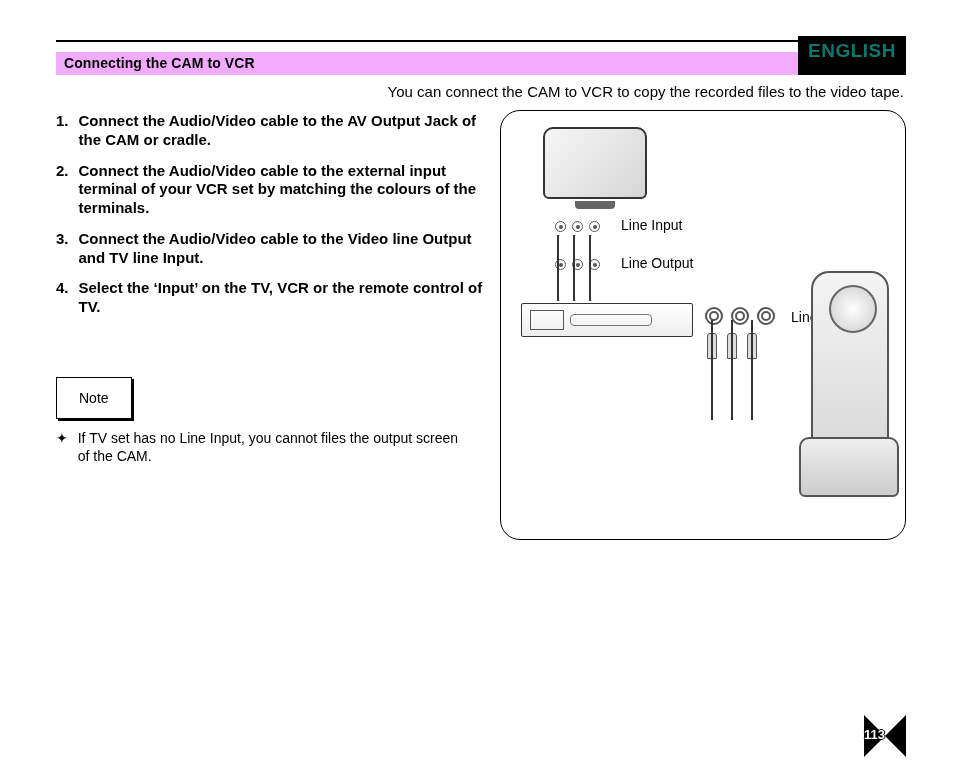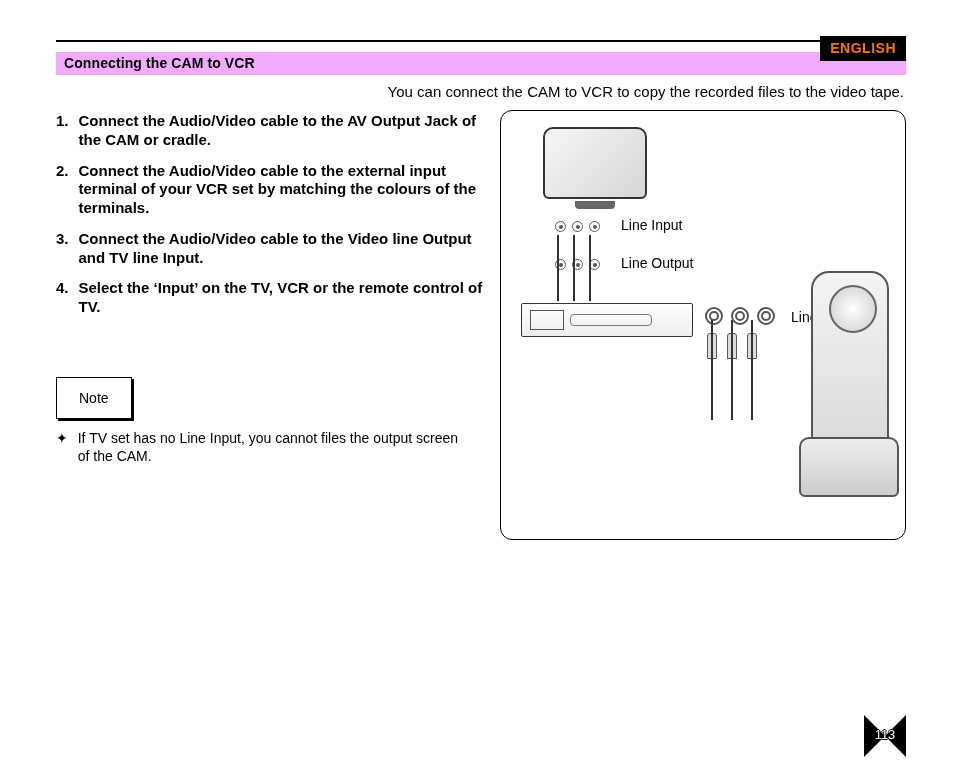--- a/index.html
+++ b/index.html
@@ -1,31 +1,31 @@
 <!DOCTYPE html>
 <html><head>
 <meta charset="utf-8">
 <style>
   * { box-sizing: border-box; margin: 0; padding: 0; }
   html, body { width: 954px; height: 779px; background: #fff; font-family: Arial, Helvetica, sans-serif; color: #000; }
   .page { position: relative; width: 954px; height: 779px; padding: 36px 48px 30px 56px; }
-  .lang-box { position: absolute; top: 36px; right: 48px; background: #000; color: #f97316; padding: 4px 10px 5px 10px; font-size: 14px; font-weight: bold; letter-spacing: 0.5px; }
+  .lang-box { position: absolute; top: 36px; right: 48px; background: #000; color: #0f766e; padding: 4px 10px 13px 10px; font-size: 19px; font-weight: bold; letter-spacing: 0.5px; }
   .title { font-size: 22px; font-weight: bold; margin-top: 32px; letter-spacing: -0.2px; }
   .rule { border: none; border-top: 2px solid #000; margin-top: 4px; margin-bottom: 10px; }
   .subhead { background: #f0abfc; font-size: 14px; font-weight: bold; padding: 3px 8px 4px 8px; letter-spacing: 0.1px; }
   .intro { font-size: 15px; margin: 8px 2px 12px 2px; text-align: right; }
   .content { display: flex; gap: 14px; align-items: flex-start; }
   .left { flex: 0 0 430px; }
   ol.steps { list-style: none; padding-left: 0; }
   ol.steps li { font-size: 15px; font-weight: bold; margin-bottom: 12px; display: flex; gap: 10px; line-height: 1.25; }
   ol.steps li .num { flex: 0 0 auto; }
   .note-box { display: inline-block; border: 1px solid #000; box-shadow: 2px 2px 0 #000; padding: 12px 22px; font-size: 14px; margin-top: 48px; }
   .note-item { display: flex; gap: 10px; font-size: 14px; margin-top: 10px; line-height: 1.3; max-width: 410px; }
   .note-item .bullet { font-size: 14px; }
-  .figure { flex: 1; border: 1.5px solid #000; border-radius: 12px; height: 430px; position: relative; margin-top: -2px; }
+  .figure { flex: 1; border: 1.5px solid #000; border-radius: 20px; height: 430px; position: relative; margin-top: -2px; }
   .fig-label { position: absolute; font-size: 14px; }
   .tv-body { position: absolute; left: 42px; top: 16px; width: 104px; height: 82px; }
   .tv-screen { width: 100%; height: 72px; border: 2px solid #333; border-radius: 10px 10px 6px 6px; background: linear-gradient(135deg,#f6f6f6,#d6d6d6); }
   .tv-base { width: 40px; height: 8px; background:#666; margin: 2px auto 0 auto; border-radius: 0 0 4px 4px; }
   .jacks { position: absolute; display: flex; gap: 6px; }
   .jack { width: 11px; height: 11px; border: 1.5px solid #555; border-radius: 50%; display: flex; align-items: center; justify-content: center; }
   .jack:before { content:""; width:4px; height:4px; background:#555; border-radius:50%; }
   .vcr { position: absolute; left: 20px; top: 192px; width: 172px; height: 34px; border:1.5px solid #333; border-radius:2px; background: linear-gradient(#fff,#eee); }
   .vcr:before { content:""; position:absolute; left:8px; top:6px; width:32px; height:18px; border:1px solid #555; }
   .vcr:after { content:""; position:absolute; left:48px; top:10px; width:80px; height:10px; border:1px solid #777; border-radius:4px; }
@@ -36,21 +36,21 @@
   .plug { width:10px; height:26px; background:#ddd; border:1px solid #555; border-radius:3px 3px 0 0; position:relative; }
   .plug:after { content:""; position:absolute; left:3px; bottom:-62px; width:2px; height:62px; background:#333; }
   .cable.short .plug:after { height:100px; }
   .cam { position:absolute; right:16px; top:160px; width:78px; height:190px; border:2px solid #555; border-radius:18px; background:linear-gradient(#f4f4f4,#d8d8d8); }
   .cam:before { content:""; position:absolute; top:12px; left:16px; width:44px; height:44px; border:2px solid #666; border-radius:50%; background:radial-gradient(#fff,#ccc); }
   .cradle { position:absolute; right:6px; top:326px; width:100px; height:60px; border:2px solid #555; border-radius:10px 10px 6px 6px; background:linear-gradient(#eee,#ccc); }
   .cbl-down { position:absolute; width:2px; background:#333; }
   .pagenum-wrap { position:absolute; bottom:22px; right:48px; width:42px; height:42px; }
   .tri-left { position:absolute; left:0; top:0; width:0; height:0; border-left:21px solid #000; border-top:21px solid transparent; border-bottom:21px solid transparent; }
   .tri-right { position:absolute; right:0; top:0; width:0; height:0; border-right:21px solid #000; border-top:21px solid transparent; border-bottom:21px solid transparent; }
-  .pagenum { position:absolute; left:0; right:0; top:12px; text-align:center; font-size:13px; font-weight:normal; color:#fff; text-shadow: -1px 0 #000, 1px 0 #000, 0 -1px #000, 0 1px #000; }
+  .pagenum { position:absolute; left:0; right:0; top:12px; text-align:left; font-size:13px; font-weight:bold; color:#fff; text-shadow: -1px 0 #000, 1px 0 #000, 0 -1px #000, 0 1px #000; }
 </style>
 </head>
 <body>
 
 <div class="page">
 
   <div class="lang-box">ENGLISH</div>
 
   <hr class="rule">
 

